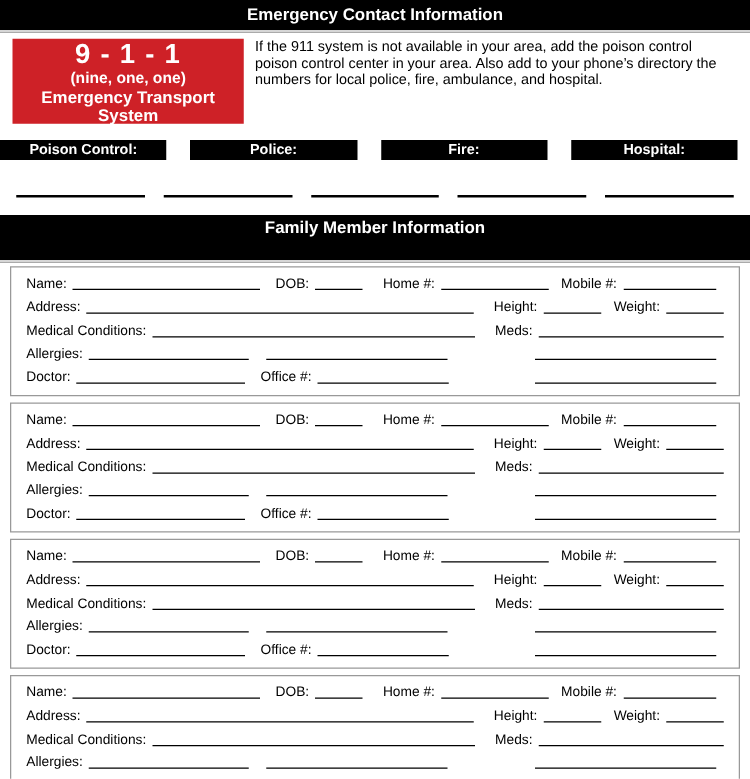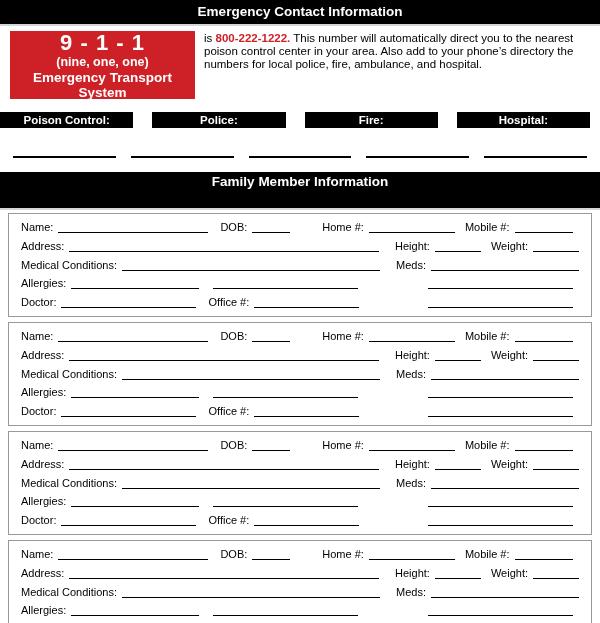--- a/index.html
+++ b/index.html
@@ -50,21 +50,21 @@
     border: 1px solid #999999;
     margin: 0 8px 5px 8px;
     padding: 4px 12px;
   }
   .row {
     display: flex; align-items: baseline;
     font-size: 11px; line-height: 18.8px; white-space: nowrap;
   }
   .lbl { padding-right: 5px; }
   .g10 { margin-left: 10px; } .g12 { margin-left: 12px; }
-  .g14 { margin-left: 14px; } .g16 { margin-left: 32px; }
+  .g14 { margin-left: 14px; } .g16 { margin-left: 16px; }
   .fline {
     display: inline-block; height: 11px;
     border-bottom: 1.2px solid #000000;
     transform: translateY(2px);
   }
   .grow { flex: 1; margin-right: 6px; }
   .rcol { margin-left: auto; margin-right: 6px; }
   .w38 { width: 38px; }  .w46 { width: 46px; }  .w86 { width: 86px; }
   .w105 { width: 105px; } .w128 { width: 128px; } .w135 { width: 135px; }
   .w145 { width: 145px; } .w148 { width: 148px; } .w150 { width: 150px; }
@@ -76,21 +76,21 @@
   <span>Emergency Contact Information</span>
 </div>
 
 <div class="emergency">
   <div class="badge">
     <div class="num">9 - 1 - 1</div>
     <div class="words">(nine, one, one)</div>
     <div class="sys">Emergency Transport System</div>
   </div>
   <div class="intro">
-    <div><span>is </span><span class="phone">800-222-1222.</span><span> This number will automatically direct you to the nearest</span></div>
+    <div>If the 911 system is not available in your area, add the poison control</div>
     <div>poison control center in your area. Also add to your phone’s directory the</div>
     <div>numbers for local police, fire, ambulance, and hospital.</div>
   </div>
 </div>
 
 <div class="contact-boxes">
   <div class="cbox">Poison Control:</div>
   <div class="cbox">Police:</div>
   <div class="cbox">Fire:</div>
   <div class="cbox">Hospital:</div>

